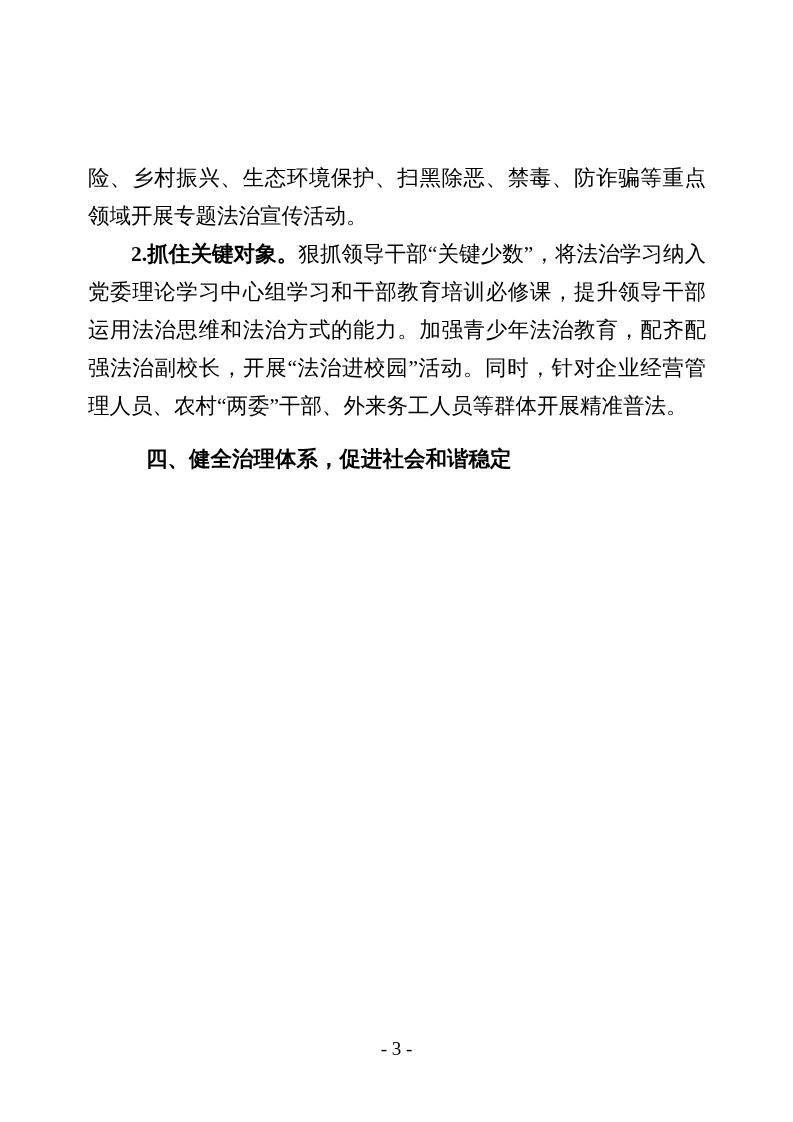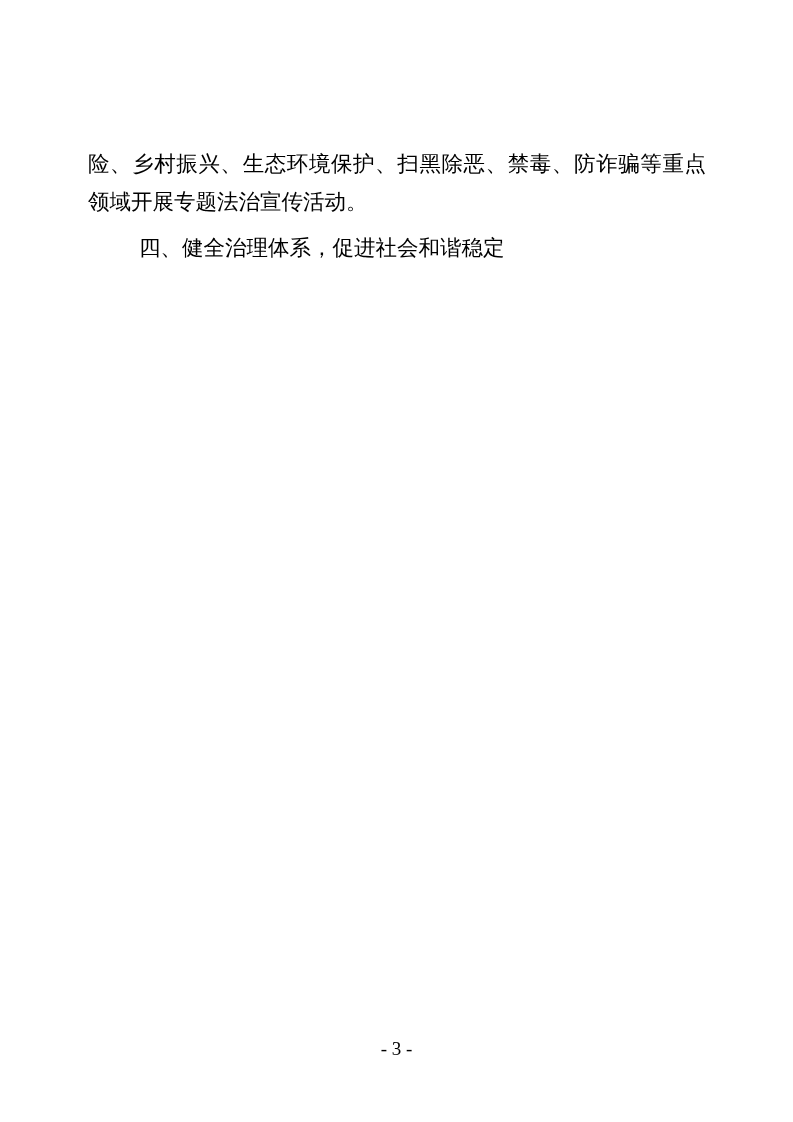--- a/index.html
+++ b/index.html
@@ -24,48 +24,50 @@
     line-height: 38px;
     text-align: justify;
     text-justify: inter-ideograph;
   }
   .para {
     text-indent: 2em;
     margin: 0;
   }
   .para.no-indent {
     text-indent: 0;
+    margin-top: 14px;
   }
   .lead {
     font-weight: bold;
   }
   .heading {
-    font-weight: normal;
+    font-weight: bold;
     text-indent: 2em;
-    margin: 8px;
+    margin: 15px;
   }
   .footer {
     position: absolute;
     left: 0;
     bottom: 62px;
     width: 100%;
     text-align: center;
     font-size: 19px;
     font-family: "Liberation Serif", "DejaVu Serif", serif;
     color: #000000;
   }
 </style>
 </head>
 <body>
 
 <div class="page">
   <div class="doc-body">
 
     <p class="para no-indent"><span>险、乡村振兴、生态环境保护、扫黑除恶、禁毒、防诈骗等重点领域开展专题法治宣传活动。</span></p>
 
+    <p class="para"><span class="lead">2.抓住关键对象。</span><span>狠抓领导干部“关键少数”，将法治学习纳入党委理论学习中心组学习和干部教育培训必修课，提升领导干部运用法治思维和法治方式的能力。加强青少年法治教育，配齐配强法治副校长，开展“法治进校园”活动。同时，针对企业经营管理人员、农村“两委”干部、外来务工人员等群体开展精准普法。</span></p>
 
 
     <p class="heading"><span>四、健全治理体系，促进社会和谐稳定</span></p>
 
 
 
   </div>
 
   <div class="footer">- 3 -</div>
 </div>

